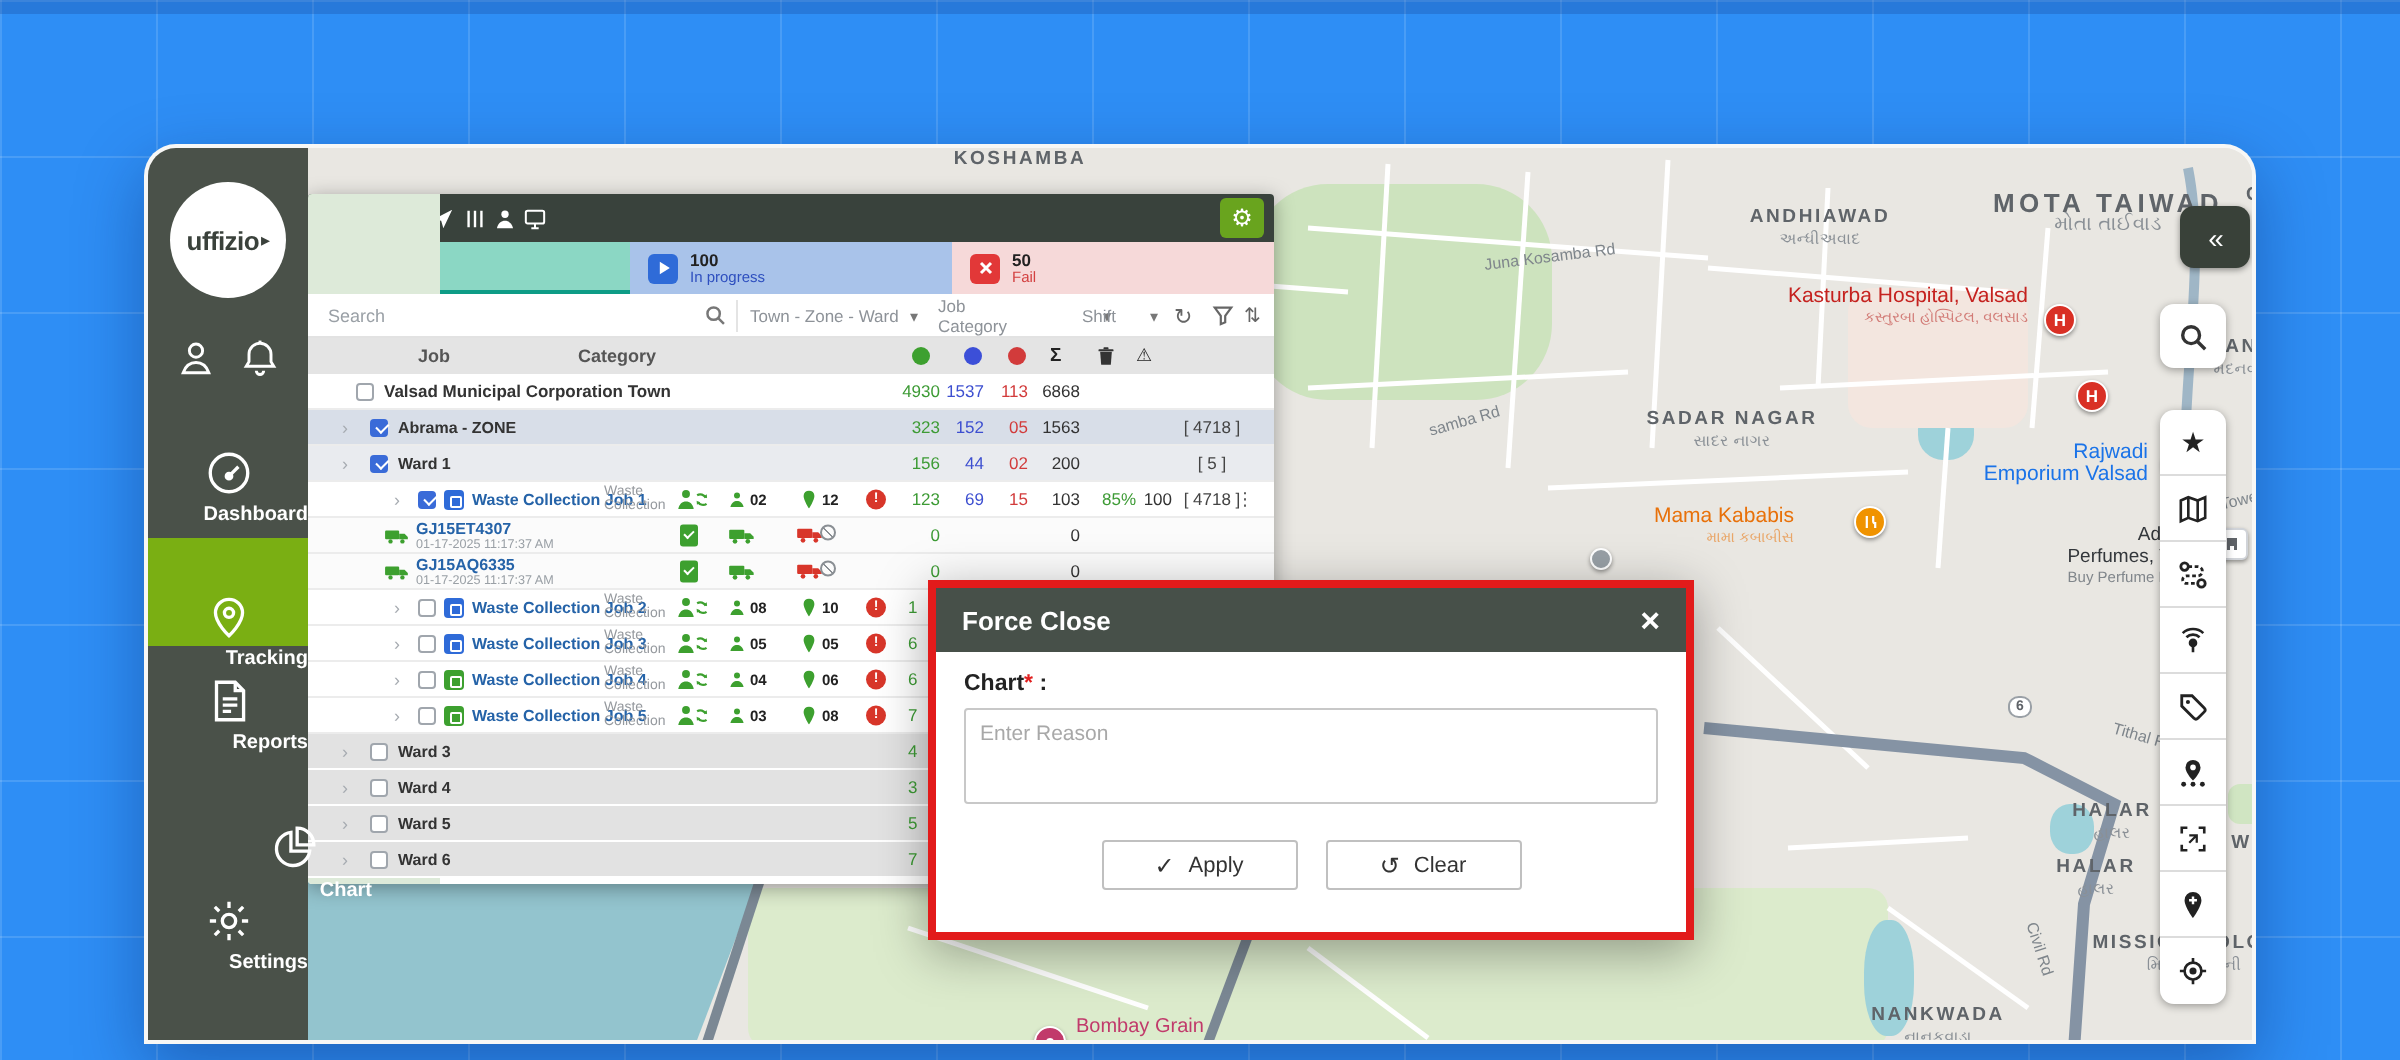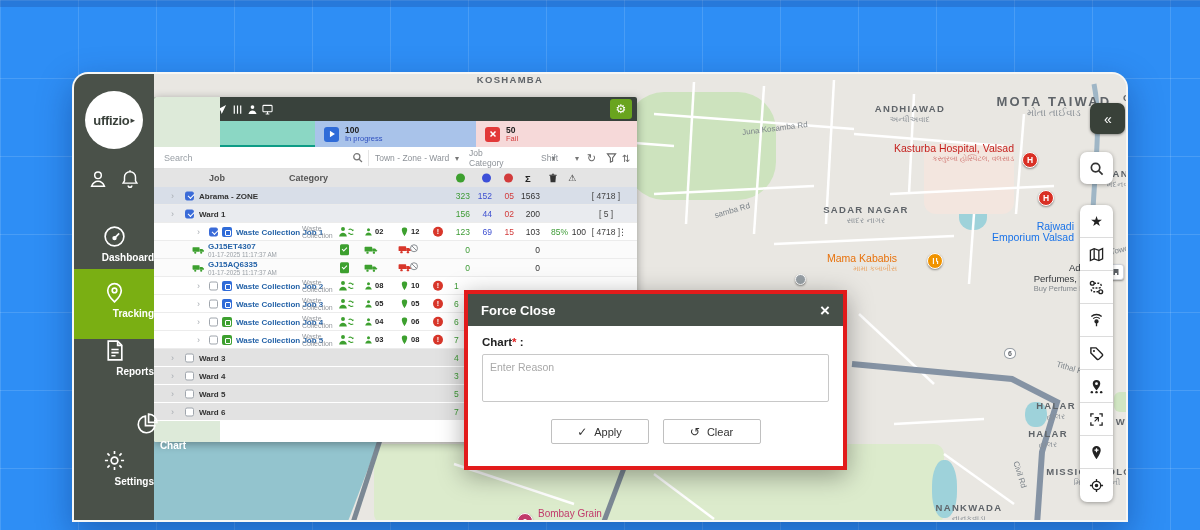--- a/index.html
+++ b/index.html
@@ -17,21 +17,21 @@
   .sidebar{position:absolute;left:0;top:0;width:80px;height:100%;background:#4a5149;z-index:40;text-decoration:underline;}
   .logo{position:absolute;left:11px;top:17px;width:58px;height:58px;border-radius:50%;background:#fff;
     display:flex;align-items:center;justify-content:center;font-weight:700;font-size:13px;color:#3a413b;letter-spacing:-.3px;}
   .logo i{font-style:normal;font-size:9px;margin-left:1px;}
   .sbicons{position:absolute;left:0;top:94px;width:80px;display:flex;justify-content:center;gap:10px;}
   .sbicons svg{width:22px;height:22px;}
   .nav{position:absolute;left:0;width:80px;text-align:right;color:#fff;padding-top:4px;}
   .nav svg{width:25px;height:25px;display:block;margin:0 auto;}
   .nav .lb{display:block;font-size:10px;font-weight:700;margin-top:3px;}
   .nav.active{background:#7aaf13;}
-  .n1{top:146px;height:44px;} .n2{top:195px;height:70px;padding-top:11px;} .n3{top:260px;height:42px;}
+  .n1{top:146px;height:44px;} .n2{top:195px;height:54px;padding-top:27px;} .n3{top:260px;height:42px;}
   .n4{top:334px;height:44px;margin-left:32px;} .n5{top:370px;height:46px;}
   
   .map{position:absolute;left:80px;top:0;width:976px;height:450px;background:#e9e7e2;z-index:1;}
   .shape{position:absolute;}
   .park{left:472px;top:18px;width:150px;height:108px;background:#cde3be;border-radius:38px;}
   .pond{background:#9ed2da;border-radius:45%;}
   .greens{background:#d0e5c2;border-radius:6px;}
   .water{left:0;top:366px;width:230px;height:84px;background:#93c4ce;clip-path:polygon(0 0,225px 0,193px 84px,0 84px);}
   .land{left:220px;top:370px;width:570px;height:80px;background:#dcebcc;border-radius:10px;}
   .roads-svg{position:absolute;left:0;top:0;}
@@ -430,20 +430,38 @@
         <svg class="htrash" viewBox="0 0 12 12" fill="#333">
             <path d="M2.5 3.4h7l-.6 7.8H3.1z"></path>
             <rect x="1.5" y="2" width="9" height="1.2" rx=".4"></rect>
             <rect x="4.5" y=".8" width="3" height="1.2" rx=".4"></rect>
           </svg>
         <span class="hwarn">⚠</span>
       </div>
 
       <div class="rows">
 
+          <div class="row town">
+
+            <span class="cb off"></span>
+
+            <span class="nameblock">
+              <span class="nm">Valsad Municipal Corporation Town</span>
+
+            </span>
+
+            <span class="c c1">4930</span>
+            <span class="c c2">1537</span>
+            <span class="c c3">113</span>
+            <span class="c c4">6868</span>
+            <span class="c pct"></span>
+            <span class="c extra"></span>
+            <span class="c bracket"></span>
+
+          </div>
 
           <div class="row zone">
             <span class="chev">›</span>
             <span class="cb on"></span>
 
             <span class="nameblock">
               <span class="nm">Abrama - ZONE</span>
 
             </span>
 

